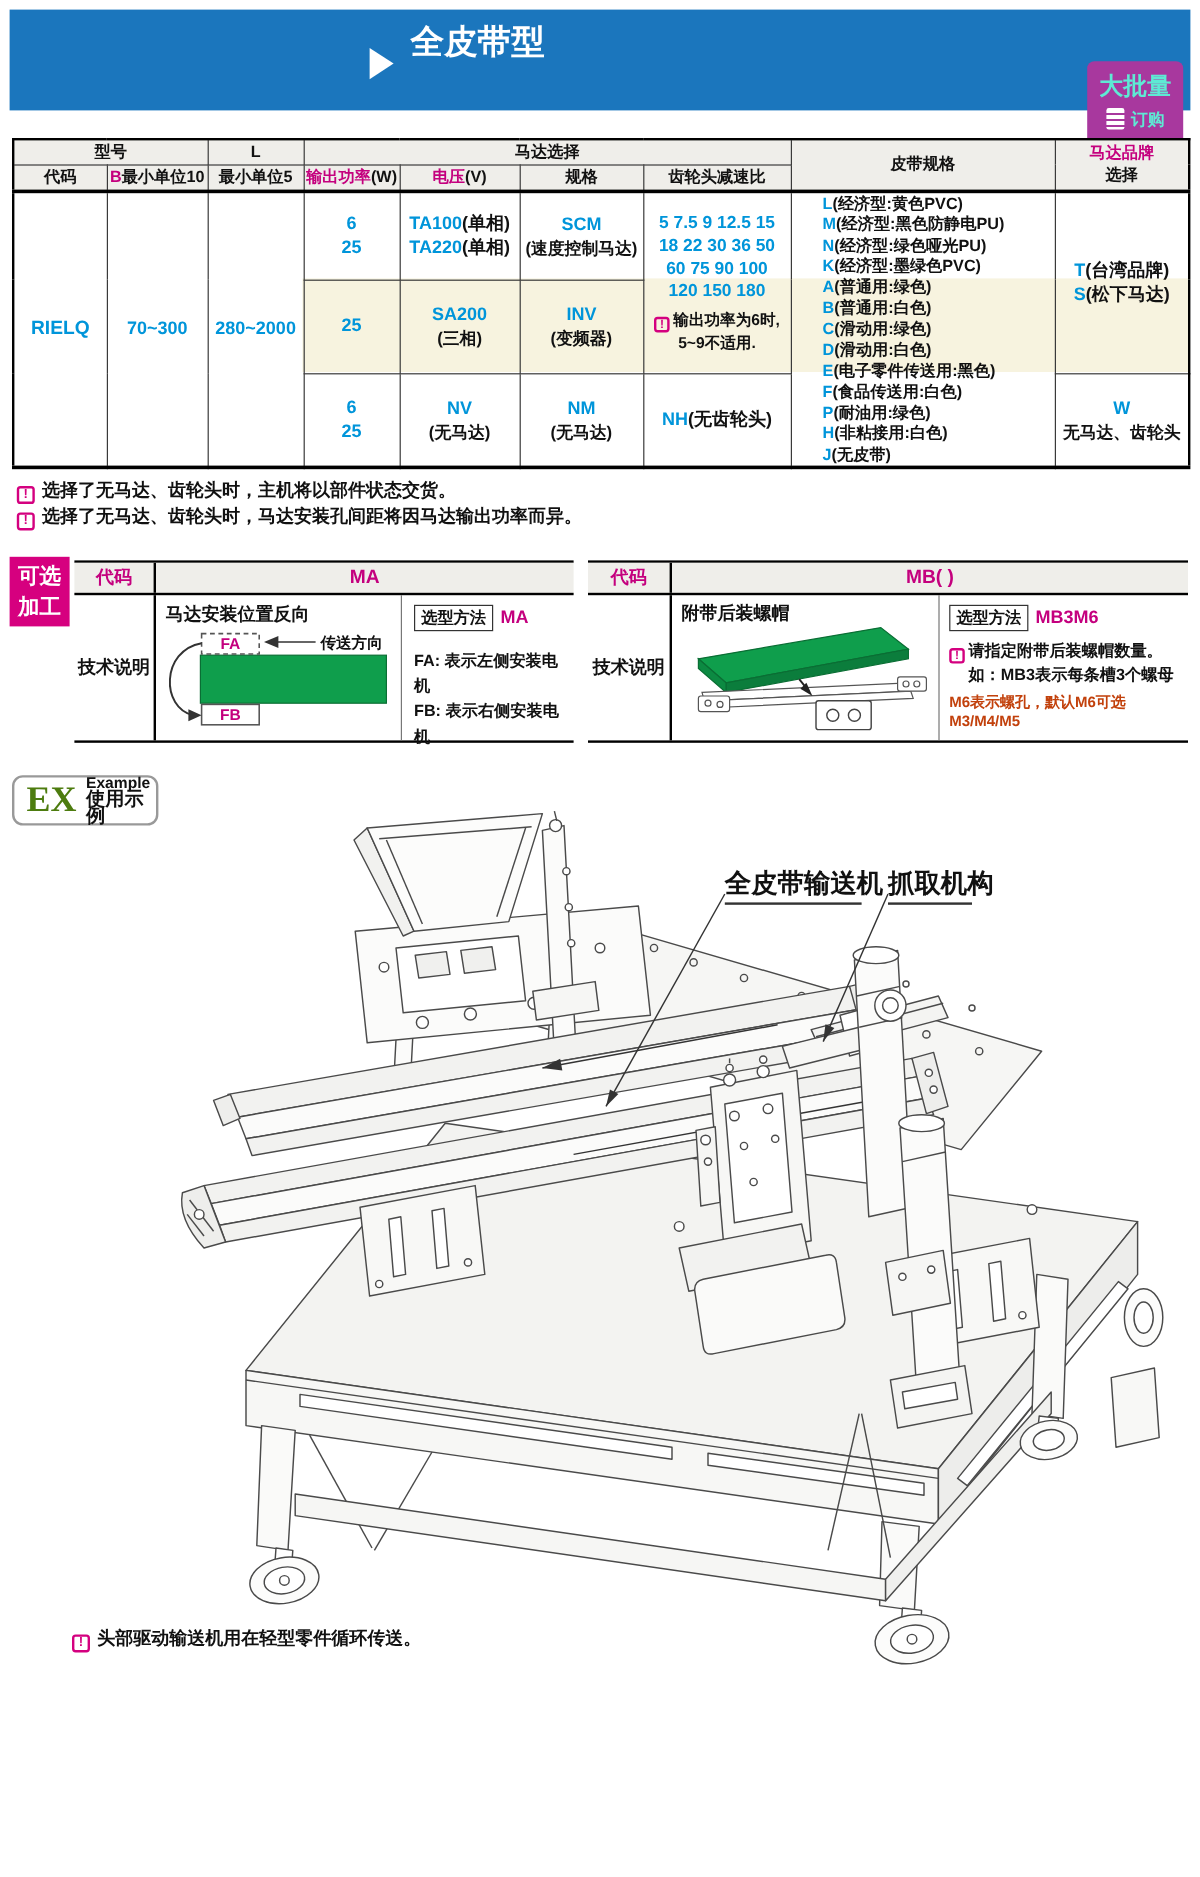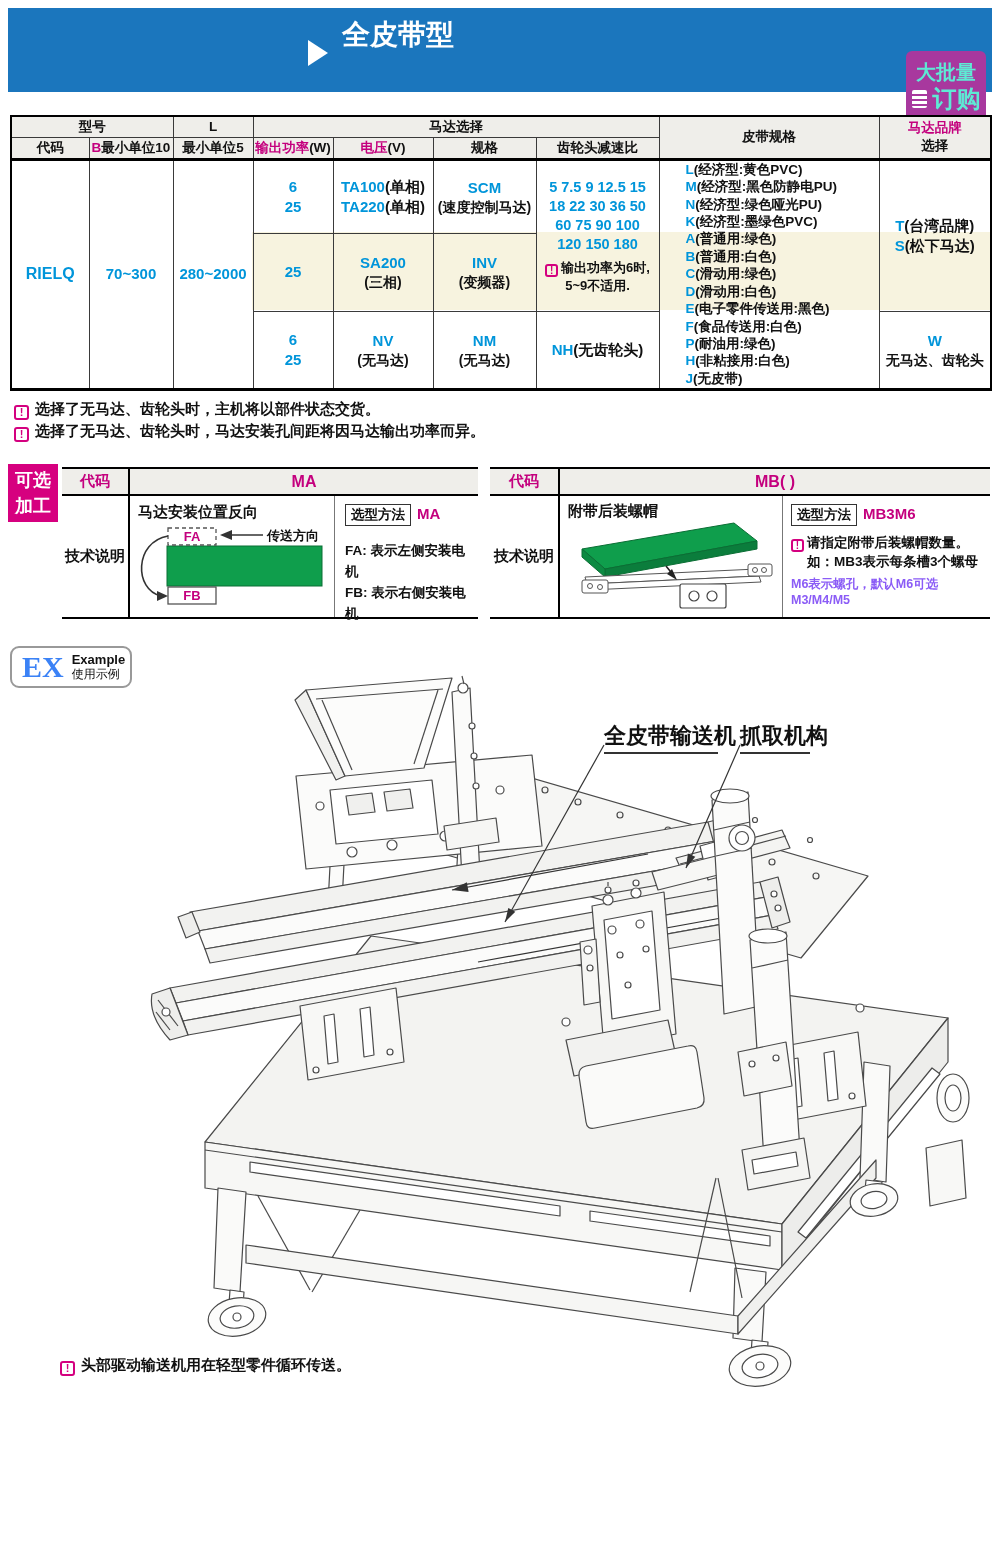--- a/index.html
+++ b/index.html
@@ -11,21 +11,21 @@
   .banner { position:absolute; left:8px; top:8px; width:984px; height:84px; background:#1b76bd; }
   .banner-title { position:absolute; left:20px; top:16px; font-size:43px; font-weight:bold; color:#fff; letter-spacing:1px; }
   .banner-arrow { position:absolute; left:300px; top:32px; width:0; height:0;
       border-left:20px solid #fff; border-top:13px solid transparent; border-bottom:13px solid transparent; }
   .banner-sub { position:absolute; left:334px; top:9px; color:#ffffff; font-weight:bold; }
   .banner-sub .s1 { font-size:28px; line-height:36px; }
   .banner-sub .s2 { font-size:23px; line-height:32px; }
   .bulk-badge { position:absolute; right:6px; top:5px; width:80px; height:74px; background:#a8389e;
       border-radius:6px; color:#5eead4; font-weight:bold; text-align:center; padding-top:8px;margin-top:38px; }
   .bulk-badge .l1 { font-size:20px; line-height:26px; }
-  .bulk-badge .l2 { font-size:24px; line-height:28px; display:flex; align-items:center; justify-content:center; gap:6px; }
+  .bulk-badge .l2 { font-size:14px; line-height:28px; display:flex; align-items:center; justify-content:center; gap:6px; }
   .badge-ico { display:inline-block; width:15px; height:18px; border-radius:2px;
       background:linear-gradient(#fff 0 4px,#a8389e 4px 6px,#fff 6px 9px,#a8389e 9px 11px,#fff 11px 14px,#a8389e 14px 16px,#fff 16px); }
 
   
   .table-wrap { position:absolute; left:10px; top:115px; width:980px; }
   .cream-band { position:absolute; left:242px; top:117px; width:738px; height:78px; background:#f7f3df; }
   table.spec { position:relative; z-index:1; width:980px; border-collapse:collapse; table-layout:fixed;
       border:2px solid #000; border-bottom:3px solid #000; }
   table.spec th, table.spec td { border:1px solid #3a3a3a; text-align:center; vertical-align:middle; background:transparent; }
   table.spec thead th { background:#efeeea; font-size:13.5px; font-weight:bold; color:#111; }
@@ -58,29 +58,29 @@
   .opt-head .code-v { flex:1; display:flex; align-items:center; justify-content:center; color:#c4007e; font-size:16px; }
   .opt-body { position:relative; height:121px; }
   .opt-tech { position:absolute; left:0; top:0; bottom:0; width:68px; border-right:2px solid #000;
       display:flex; align-items:center; justify-content:center; font-size:15px; font-weight:bold; }
   .opt-title { position:absolute; font-size:15px; font-weight:bold; }
   .opt-right { position:absolute; top:0; bottom:0; border-left:1px solid #777; padding:8px 0 0 10px; }
   .method-box { display:inline-block; border:1px solid #333; font-size:13.5px; font-weight:bold; padding:1px 5px; }
   .method-code { display:inline-block; color:#c4007e; font-weight:bold; font-size:15px; margin-left:6px; }
   .fx-desc { font-size:13.5px; font-weight:bold; line-height:21px; }
   .mb-note { font-size:13.5px; font-weight:bold; line-height:19px; }
-  .mb-note3 { font-size:12.5px; font-weight:bold; color:#8b5cf6; margin-top:5px; }
+  .mb-note3 { font-size:12.5px; font-weight:bold; color:#c2410c; margin-top:5px; }
 
   
   .ex-badge { position:absolute; left:10px; top:646px; width:122px; height:42px; border:2px solid #999;
       border-radius:9px; background:#fff; display:flex; align-items:center; padding-left:10px; gap:8px; }
-  .ex-badge .ex { font-family:"Liberation Serif","DejaVu Serif",serif; font-size:30px; font-weight:bold; color:#3b82f6; }
+  .ex-badge .ex { font-family:"Liberation Serif","DejaVu Serif",serif; font-size:30px; font-weight:bold; color:#4d7c0f; }
   .ex-badge .col { line-height:14px; }
   .ex-badge .col .e1 { font-size:13px; font-weight:bold; }
-  .ex-badge .col .e2 { font-size:12px; font-weight:normal; }
+  .ex-badge .col .e2 { font-size:16px; font-weight:bold; }
 
   .machine-svg { position:absolute; left:0; top:640px; }
   .callout { position:absolute; font-size:22px; font-weight:bold; border-bottom:2px solid #333; padding-bottom:1px; white-space:nowrap; }
   .bottom-note { position:absolute; left:60px; top:1356px; font-size:15px; font-weight:bold; }
 </style>
 </head>
 <body>
 
 <div id="page">
 

